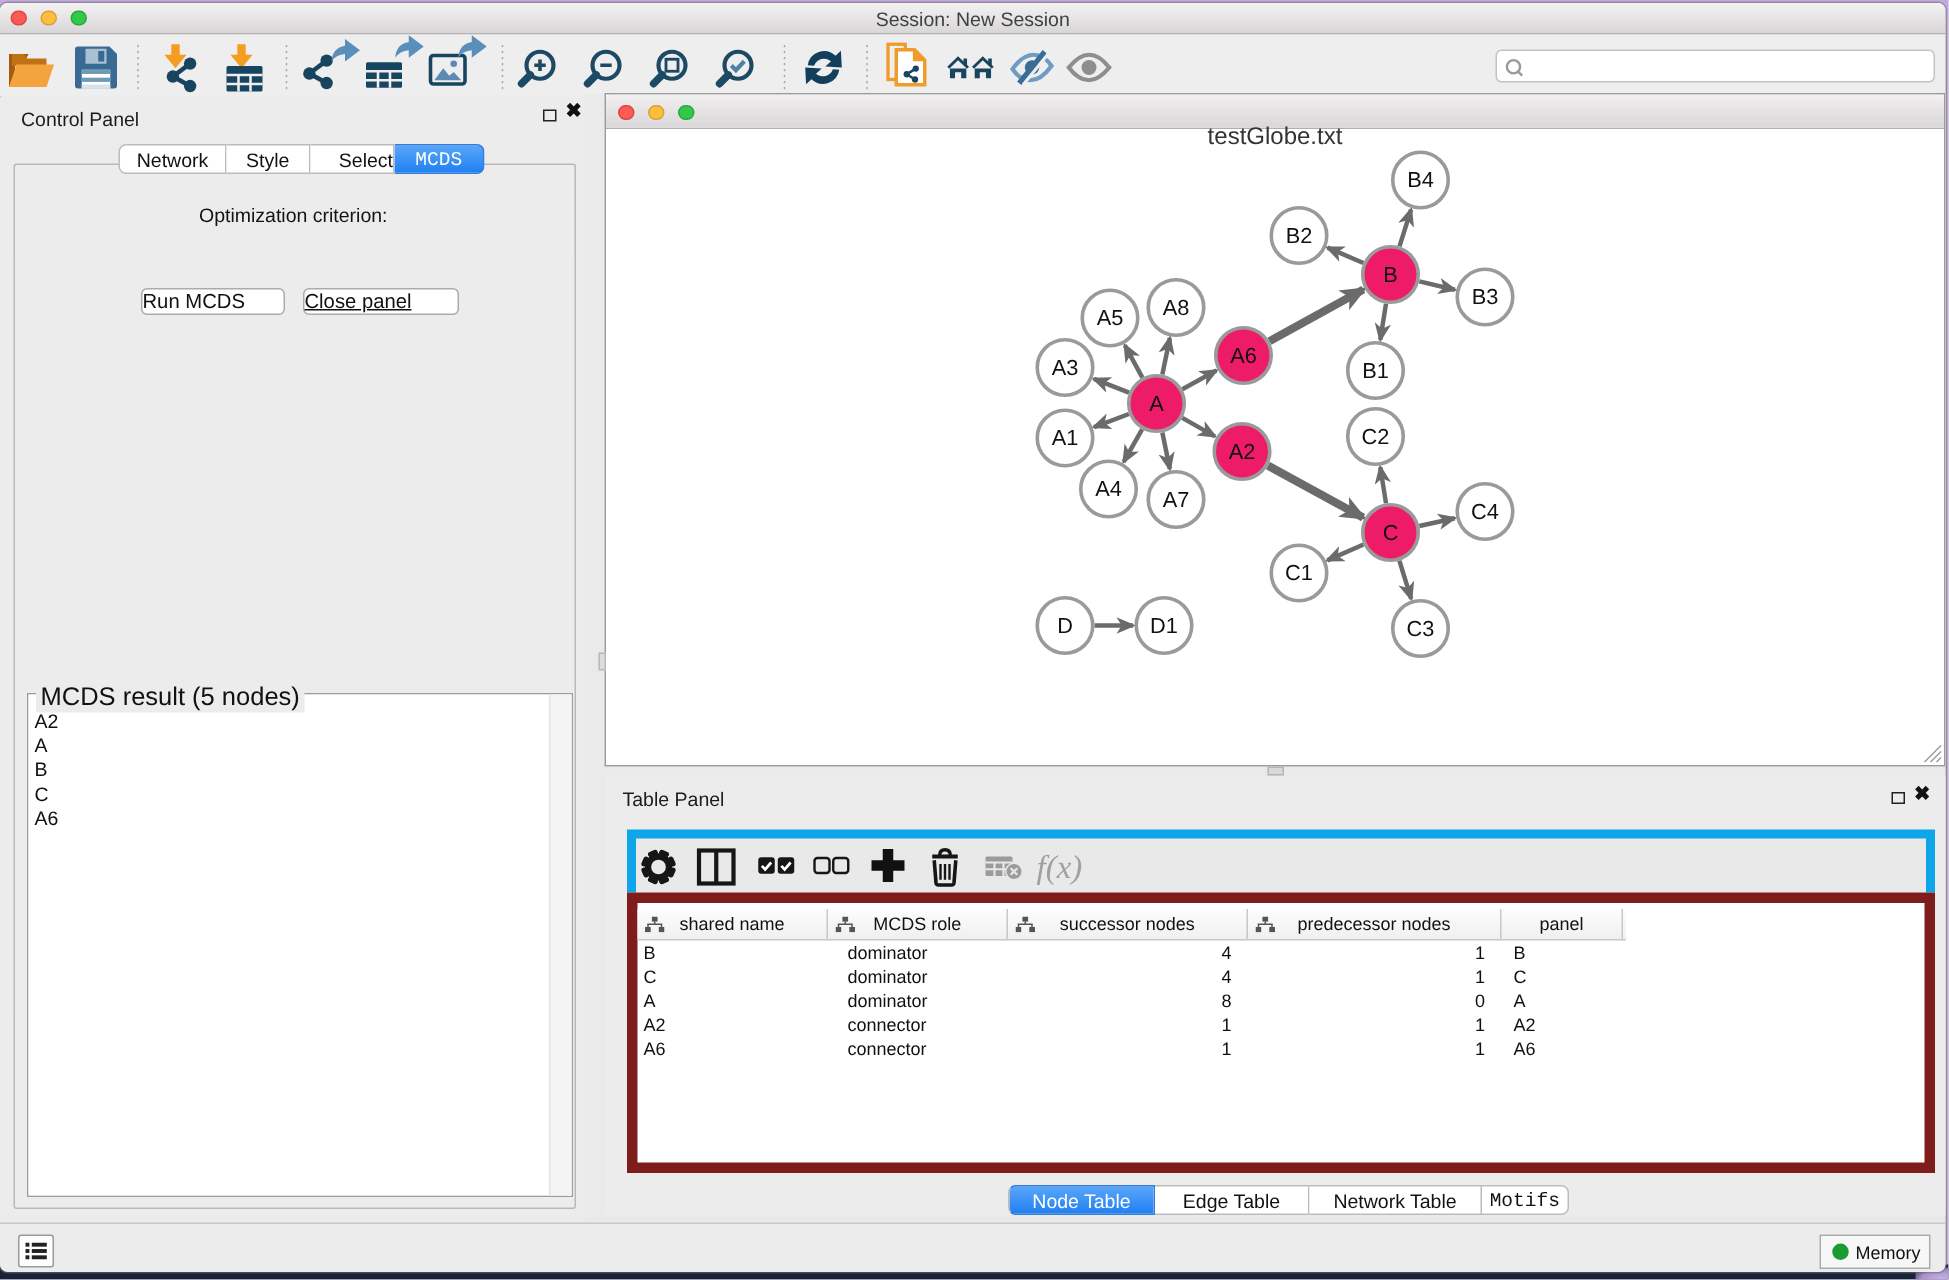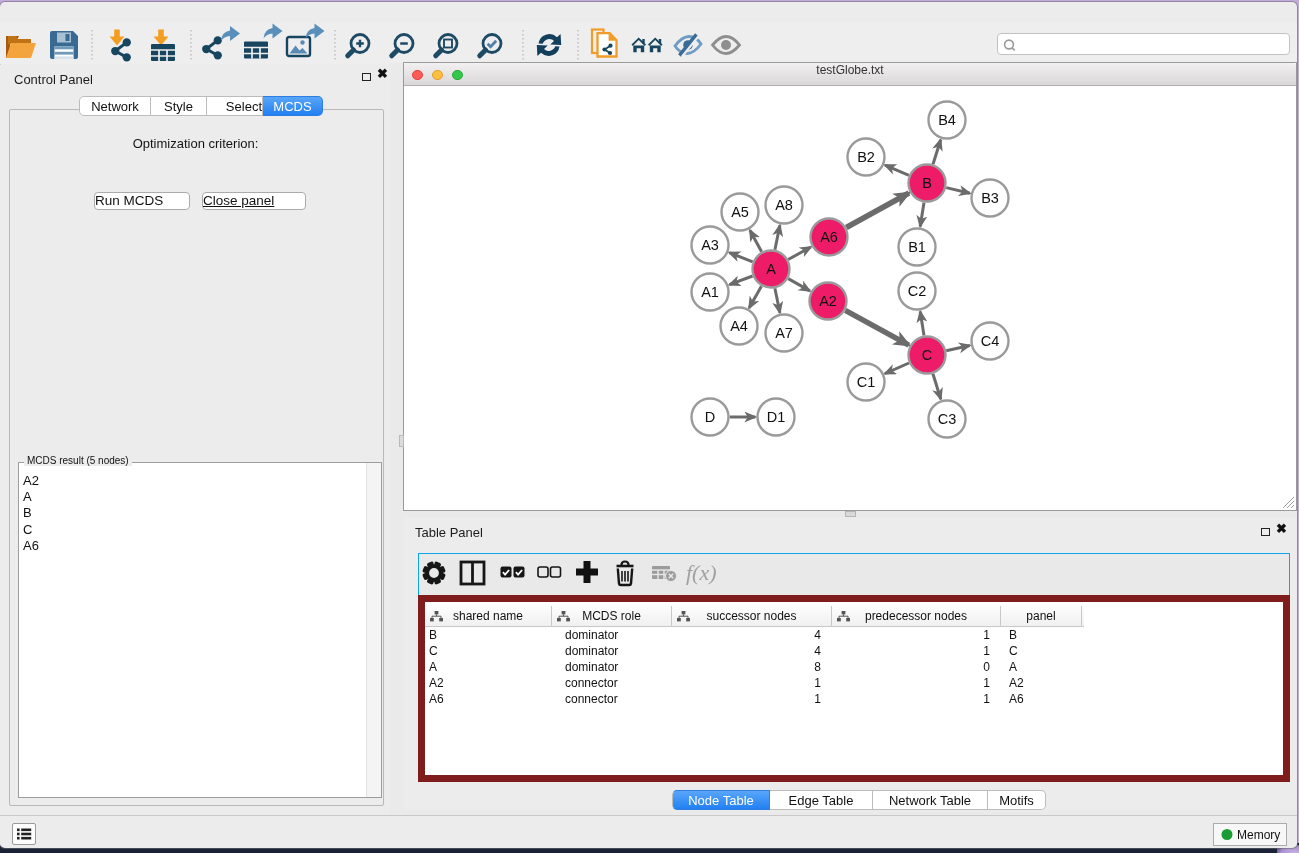--- a/index.html
+++ b/index.html
@@ -54,21 +54,21 @@
     position:absolute; left:8px; top:45px; width:375px; height:697px;
     border:1px solid #b9b9b9; background:#ececec; border-radius:2px;
   }
   
   .seg { position:absolute; display:flex; height:20px; }
   .seg .s {
     background:#ffffff; border:1px solid #bcbcbc; border-left:none;
     font-size:13px; color:#111; text-align:center; line-height:19px;
   }
   .seg .s:first-child { border-left:1px solid #bcbcbc; border-radius:5px 0 0 5px; }
-  .seg .s:last-child  { border-radius:0 5px 5px 0; }
+  .seg .s:last-child  { border-radius:0 5px 5px 0;font-family:Liberation Mono, monospace; }
   .seg .sel { background:linear-gradient(#59a6f9,#2180f2); color:#fff; border-color:#2f7de0; }
   #cp-tabs { left:78px; top:32px; }
   #opt-label { position:absolute; left:0; top:72px; width:100%; text-align:center;
      font-size:13px; color:#141414; }
   #dropdown {
     position:absolute; left:43px; top:95px; width:312px; height:19px;
     background:#fff; border:1px solid #b5b5b5; border-radius:4px;
     font-size:13.5px; color:#111; line-height:17px; padding-left:12px;
   }
   #dropdown .spin {
@@ -80,21 +80,21 @@
     position:absolute; height:18px; background:#fff; border:1px solid #ababab;
     border-radius:4px; font-size:13.5px; color:#111; text-align:left; line-height:16px;
   }
   
   #mcds-box {
     position:absolute; left:17px; top:398px; width:364px; height:336px;
     border:1px solid #9d9d9d;
   }
   #mcds-box .lbl {
     position:absolute; left:5px; top:-8px; background:#ececec; padding:0 3px;
-    font-size:10px; color:#111;
+    font-size:17px; color:#111;
   }
   #mcds-list {
     position:absolute; left:0px; top:0px; width:362px; height:334px;
     background:#fff; font-size:13px; color:#111; padding:10px 0 0 4px; line-height:16.2px;
   }
   #mcds-scroll {
     position:absolute; right:0px; top:0px; width:15px; height:334px;
     background:#f4f4f4; border-left:1px solid #e2e2e2;
   }
   
@@ -103,35 +103,35 @@
   
   #netwin {
     position:absolute; left:403px; top:60px; width:894px; height:449px;
     background:#ffffff; border:1px solid #9b9b9b;
   }
   #netwin .wtitle {
     position:absolute; left:0; top:0; width:100%; height:23px;
     background:linear-gradient(#f2f0f1,#d9d7d8); border-bottom:1px solid #b0aeaf;
     border-radius:3px 3px 0 0;
   }
-  #netwin .wtitle .title { position:absolute; width:100%; text-align:center; top:0;
-    font-size:12px; color:#333; }
+  #netwin .wtitle .title { position:absolute; width:100%; text-align:center; top:20px;
+    font-size:16px; color:#333; }
   #netwin .tl { top:6.5px; }
   #netwin .t-red { left:8px;  background:#fc5b57; border:1px solid #e2443f; }
   #netwin .t-yel { left:28px; background:#fdbd3e; border:1px solid #dfa030; }
   #netwin .t-grn { left:48px; background:#34c84a; border:1px solid #2aa83b; }
   
   #tablepanel {
     position:absolute; left:404px; top:515px; width:895px; height:293px;
     background:#ececec;
   }
   #tablepanel .phead { position:absolute; left:11px; top:8px; font-size:13px; color:#1c1c1c; }
   #tp-toolbar {
     position:absolute; left:14px; top:36px; width:872px; height:51px;
-    background:#e9e9e9; border:1px solid #0ea5e9;
+    background:#e9e9e9; border:6px solid #0ea5e9;
   }
   #tp-table {
     position:absolute; left:14px; top:78px; width:872px; height:187px;
     background:#fff; border:7px solid #7f1d1d; padding-top:4px;
   }
   .thead { display:flex; height:21px; width:659px; background:linear-gradient(#fdfdfd,#f0f0f0);
     border-bottom:1px solid #c8c8c8; }
   .thead .c { border-right:1px solid #c8c8c8; font-size:12px; color:#111;
     text-align:center; line-height:20px; position:relative; }
   .trow { display:flex; height:16px; font-size:12px; color:#111; }
@@ -152,20 +152,26 @@
   #listbtn {
     position:absolute; left:12px; top:7px; width:24px; height:22px;
     background:#fdfdfd; border:1px solid #9a9a9a; border-radius:2px;
   }
 </style>
 </head>
 <body>
 <div id="wallpaper-bottom"></div>
 <div style="position:absolute; right:0; bottom:0; width:22px; height:8px; background:radial-gradient(ellipse at 80% 100%, #c8b4e2 0%, #a98fd0 55%, #1a2238 100%);"></div>
 <div id="mainwin">
+  <div id="titlebar">
+    <div class="tl t-red"></div>
+      <div class="tl t-yel"></div>
+      <div class="tl t-grn"></div>
+    <div class="title">Session: New Session</div>
+  </div>
   <div id="toolbar">
     <div id="searchbox"></div>
 <svg width="1297" height="42" viewBox="0 0 1297 42" style="position:absolute;left:0;top:0;">
         <g transform="translate(6,8)">
 <path d="M0,5 L0,27 L4,27 L4,9 L11,9 L13,5 Z" fill="#a8590c"></path>
 <path d="M2,5 L10,5 L12,8 L25,8 L25,13 L2,13 Z" fill="#c07314"></path>
 <path d="M0,27 L5,12 L30,12 L25,27 Z" fill="#f3a43c"></path>
 </g>
 <g transform="translate(50,8)">
 <path d="M2,0 L23,0 L28,5 L28,26 q0,2 -2,2 L2,28 q-2,0 -2,-2 L0,2 q0,-2 2,-2 Z" fill="#396a93"></path>

